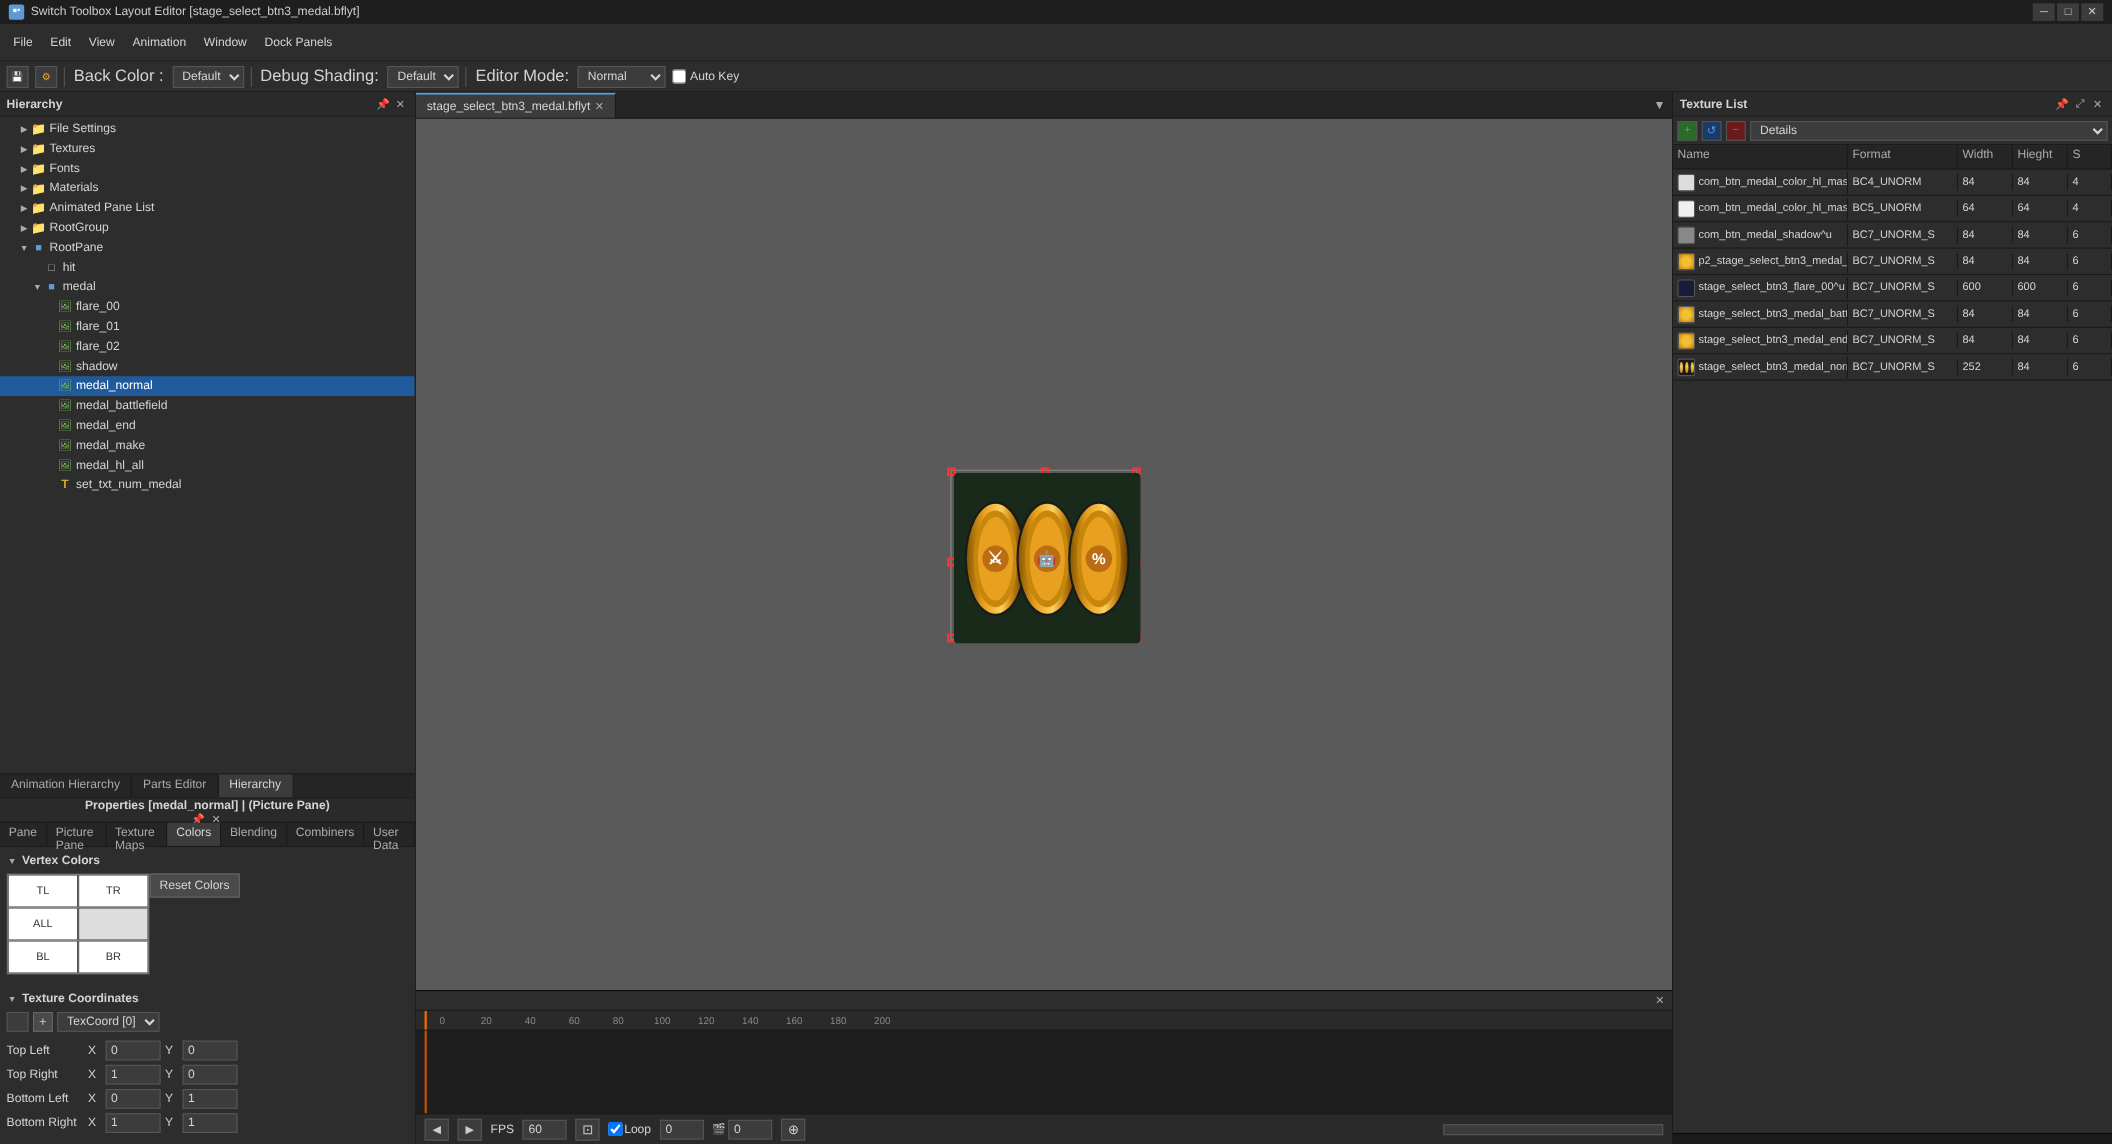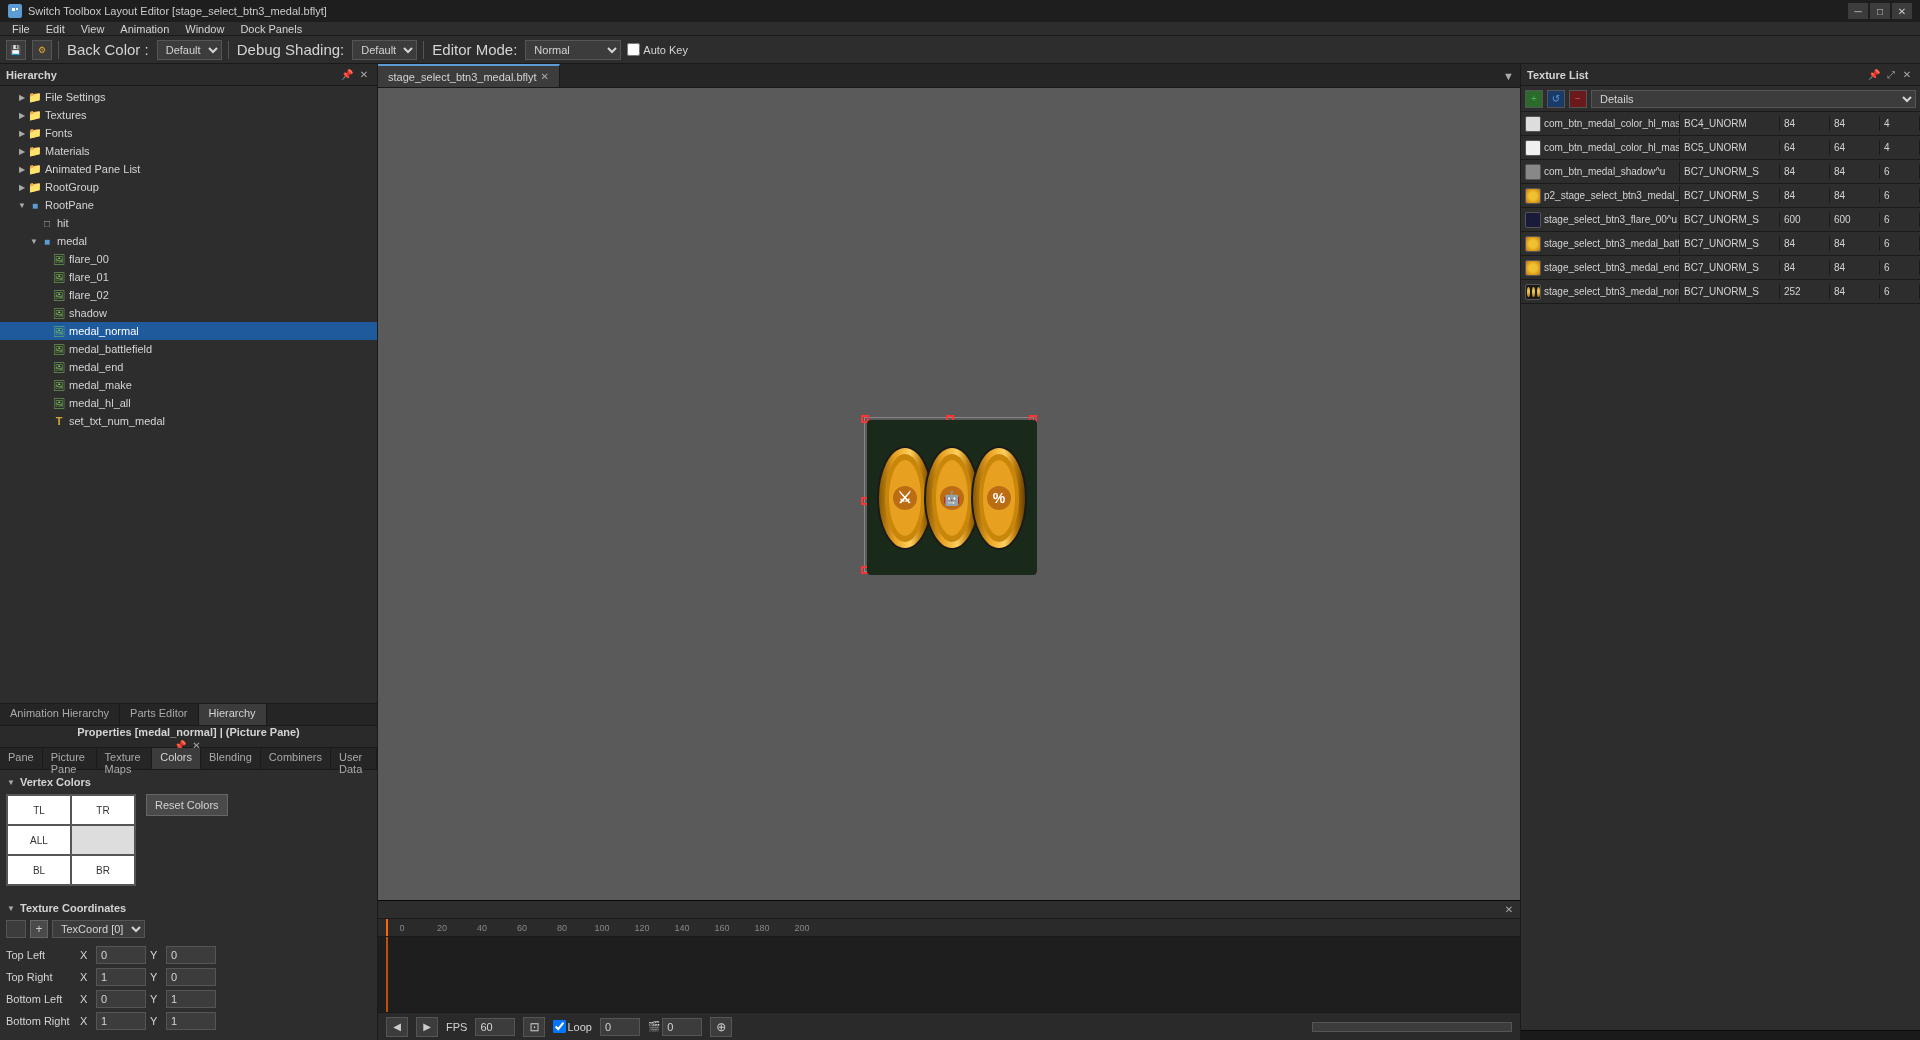--- a/index.html
+++ b/index.html
@@ -57,21 +57,21 @@
       font-size: 10px;
       cursor: pointer;
       display: flex;
       align-items: center;
       justify-content: center;
     }
 
     
     .menu-bar {
       background: #2d2d2d;
-      height: 14px;
+      height: 34px;
       display: flex;
       align-items: center;
       padding: 0 4px;
       flex-shrink: 0;
       border-bottom: 1px solid #1a1a1a;
     }
     .menu-item {
       padding: 2px 8px;
       color: #d4d4d4;
       cursor: pointer;
@@ -655,21 +655,20 @@
       border: 1px solid #555;
     }
 
     .indent-1 { padding-left: 16px; }
     .indent-2 { padding-left: 28px; }
     .indent-3 { padding-left: 40px; }
 
     .vertex-colors-wrapper {
       display: flex;
       align-items: flex-start;
-      gap: 10px;
       margin-bottom: 4px;
     }
   </style>
 </head>
 <body>
 
 <div class="title-bar">
   <div class="title-bar-left">
     <div class="title-bar-icon">
       <svg width="12" height="12" viewBox="0 0 12 12">
@@ -704,21 +703,21 @@
   <select class="toolbar-select">
     <option>Default</option>
   </select>
   <div class="toolbar-separator"></div>
   <span class="toolbar-label">Debug Shading:</span>
   <select class="toolbar-select">
     <option>Default</option>
   </select>
   <div class="toolbar-separator"></div>
   <span class="toolbar-label">Editor Mode:</span>
-  <select class="toolbar-select" style="width:96px">
+  <select class="toolbar-select" style="width:80px">
     <option>Normal</option>
   </select>
   <label class="toolbar-checkbox-label">
     <input type="checkbox" style="">
     <span>Auto Key</span>
   </label>
 </div>
 
 <div class="main-content">
 
@@ -1105,20 +1104,27 @@
     </div>
     <div class="texture-toolbar">
       <button class="tex-btn green">+</button>
       <button class="tex-btn blue">↺</button>
       <button class="tex-btn red">−</button>
       <select class="tex-select">
         <option>Details</option>
       </select>
     </div>
     <div class="texture-table">
+      <div class="texture-header-row">
+        <div class="tex-th">Name</div>
+        <div class="tex-th">Format</div>
+        <div class="tex-th">Width</div>
+        <div class="tex-th">Hieght</div>
+        <div class="tex-th">S</div>
+      </div>
 
       <div class="texture-row">
         <div class="tex-td">
           <div class="tex-preview" style="background:#dddddd;border:1px solid #555;width:16px;height:16px;flex-shrink:0;border-radius:2px;"></div>
           <span>com_btn_medal_color_hl_mask_00`s</span>
         </div>
         <div class="tex-td">BC4_UNORM</div>
         <div class="tex-td">84</div>
         <div class="tex-td">84</div>
         <div class="tex-td">4</div>

